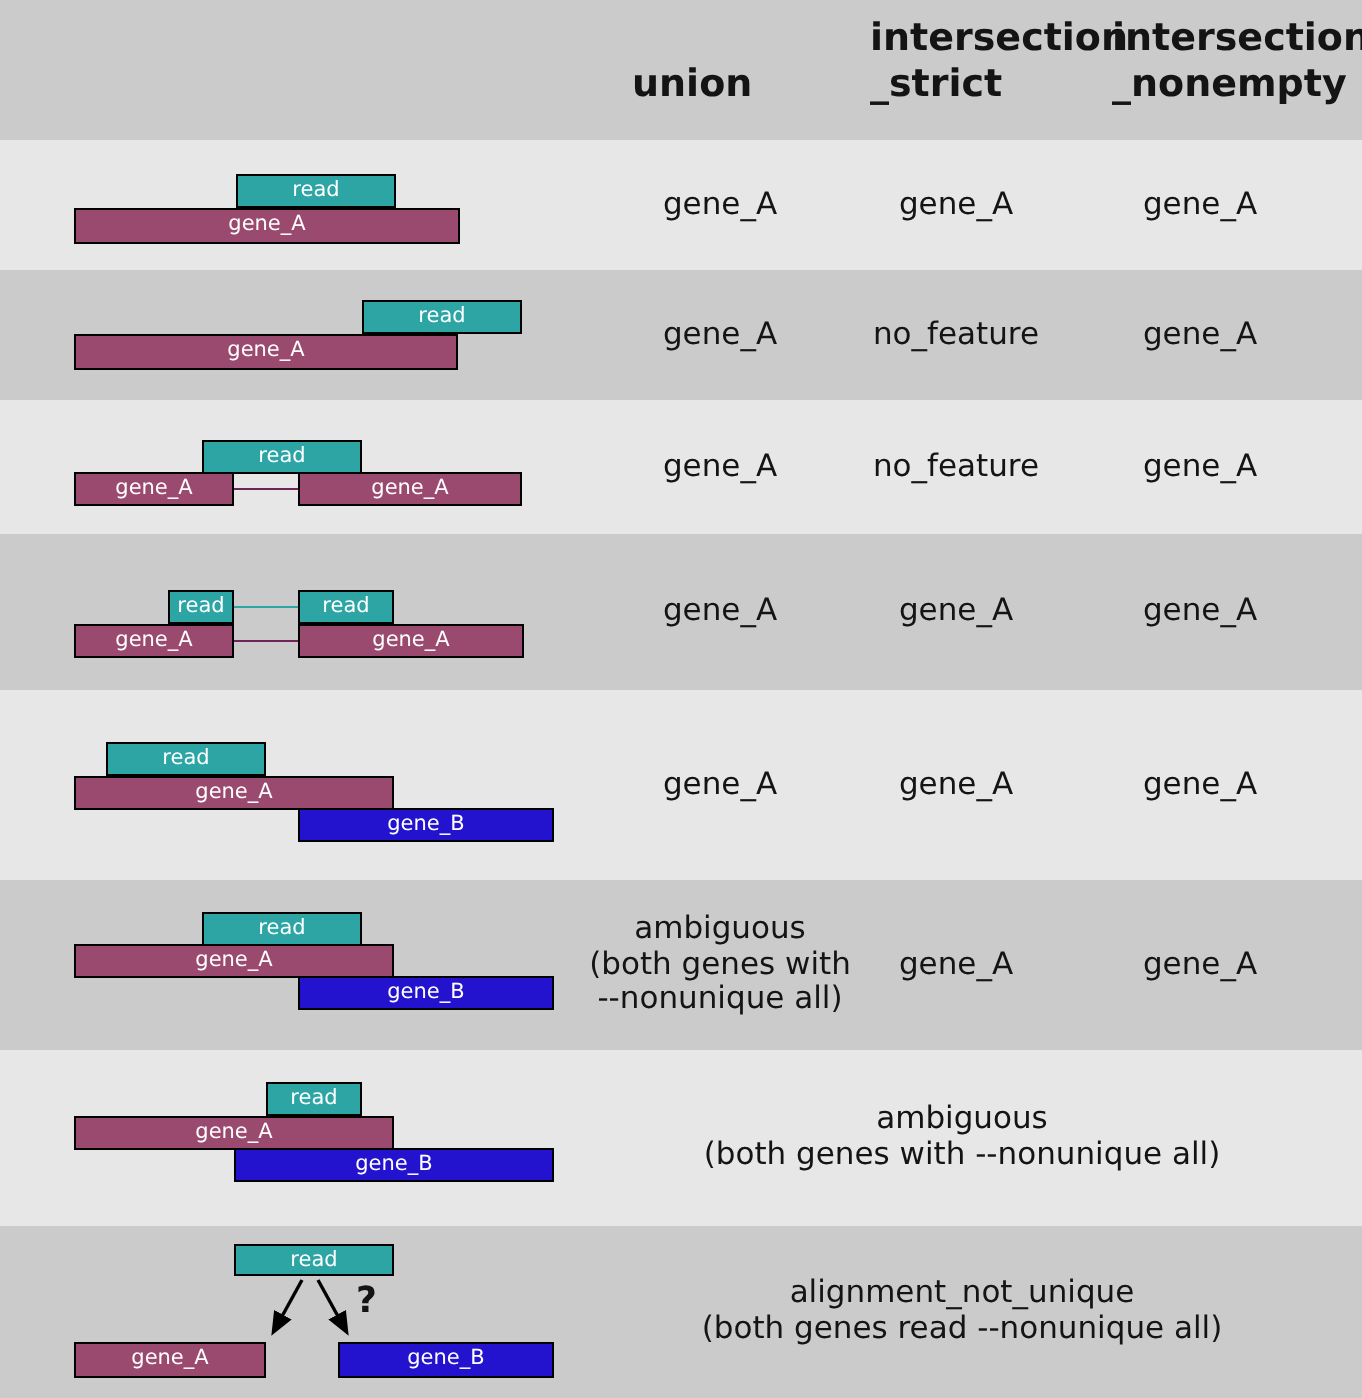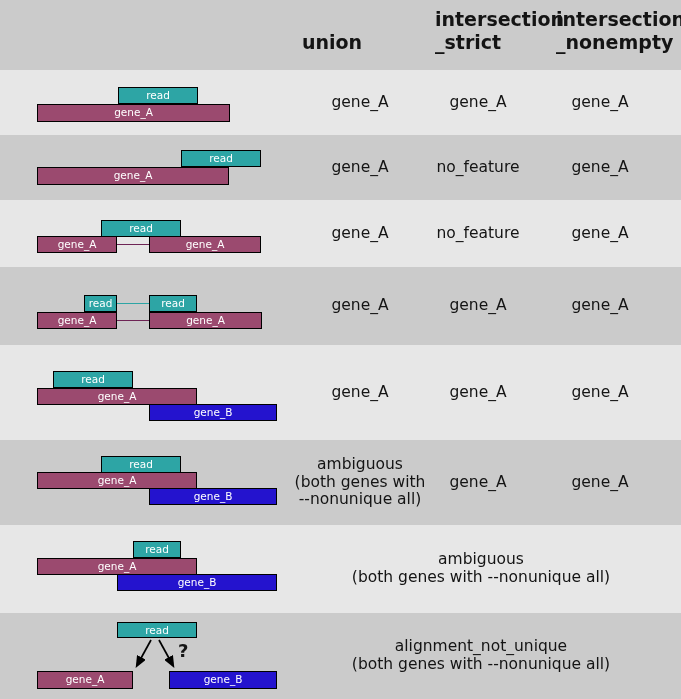--- a/index.html
+++ b/index.html
@@ -4,21 +4,21 @@
 <style>
   html,body{margin:0;padding:0;}
   body{width:681px;height:699px;font-family:"DejaVu Sans",sans-serif;overflow:hidden;}
   .page{position:relative;width:681px;height:699px;background:var(--row-light);}
   .band{position:absolute;left:0;width:681px;}
   .header{background:var(--row-dark);}
   .light{background:var(--row-light);}
   .dark{background:var(--row-dark);}
   .hc{position:absolute;bottom:15px;font-weight:bold;font-size:19px;line-height:1.25;
       color:var(--text);white-space:pre-line;text-align:left;}
-  .h1{left:302px;}
+  .h1{left:316px;}
   .h2{left:435px;}
   .h3{left:556px;}
   .diagram{position:absolute;inset:0;margin-left:18px;}
   .box{position:absolute;box-sizing:border-box;border:1.4px solid var(--box-border);
        display:flex;align-items:center;justify-content:center;
        color:var(--box-text);font-size:10.5px;line-height:1;overflow:hidden;}
   .read{background:var(--read-fill);}
   .gene-a{background:var(--gene-a-fill);}
   .gene-b{background:var(--gene-b-fill);}
   .connector{position:absolute;height:1.5px;}
@@ -182,16 +182,16 @@
       </svg>
       <div class="qmark" style="left:160px;top:27px">?</div>
       <div class="box gene-a" style="left:19px;top:57.5px;width:96px;height:18px">
           <span>gene_A</span>
         </div>
       <div class="box gene-b" style="left:151px;top:57.5px;width:108px;height:18px">
           <span>gene_B</span>
         </div>
     </div>
     <div class="cell cspan">alignment_not_unique
-(both genes with --nonunique all)</div>
+(both genes read --nonunique all)</div>
   </div>
 
 </div>
 
 </body></html>

